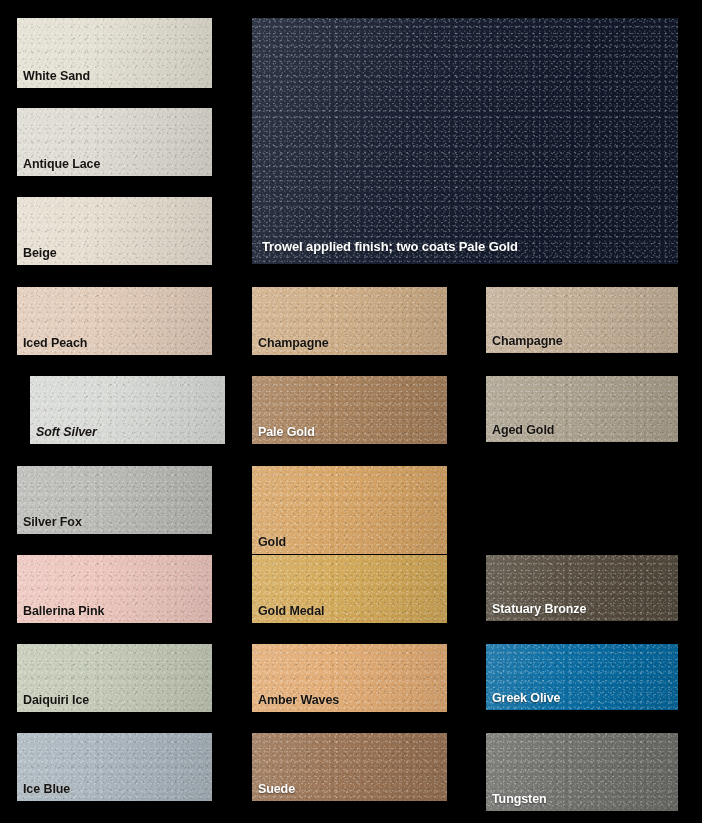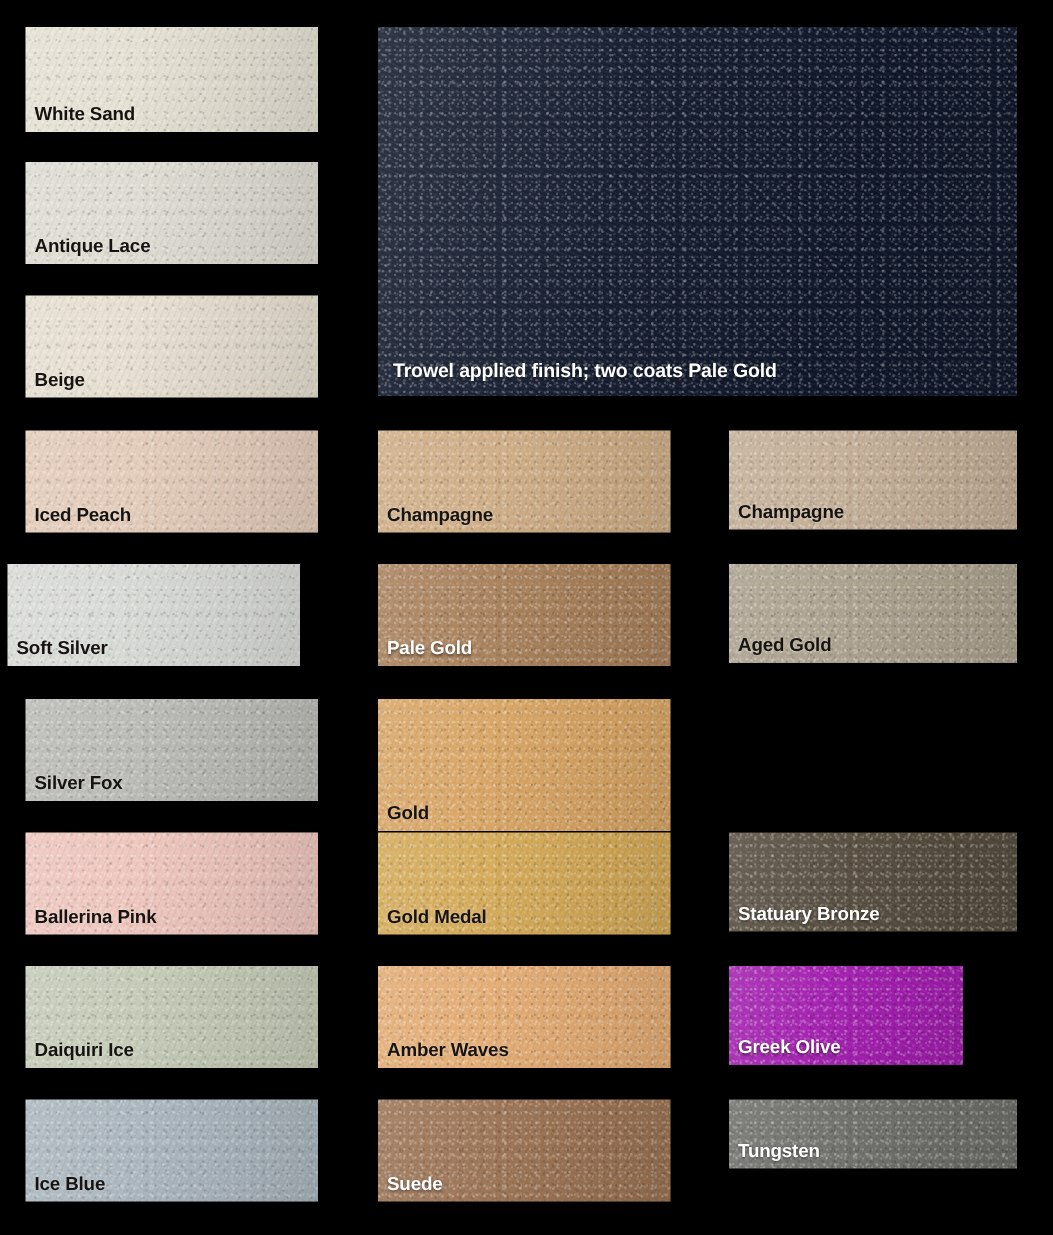--- a/index.html
+++ b/index.html
@@ -117,21 +117,21 @@
       <div class="grain2"></div>
       <div class="sheen"></div>
       <div class="label dark">Champagne</div>
     </div>
     <div class="swatch" style="left: 486px; top: 287px; width: 192px; height: 66px; background-color: rgb(195, 174, 149);">
       <div class="grain"></div>
       <div class="grain2"></div>
       <div class="sheen"></div>
       <div class="label dark">Champagne</div>
     </div>
-    <div class="swatch" style="left: 5px; top: 376px; width: 195px; height: 68px; background-color: rgb(216, 218, 214);">
+    <div class="swatch" style="left: 30px; top: 376px; width: 195px; height: 68px; background-color: rgb(216, 218, 214); font-style: italic;">
       <div class="grain"></div>
       <div class="grain2"></div>
       <div class="sheen"></div>
       <div class="label dark">Soft Silver</div>
     </div>
     <div class="swatch" style="left: 252px; top: 376px; width: 195px; height: 68px; background-color: rgb(168, 128, 90);">
       <div class="grain"></div>
       <div class="grain2"></div>
       <div class="sheen"></div>
       <div class="label light">Pale Gold</div>
@@ -177,37 +177,37 @@
       <div class="grain2"></div>
       <div class="sheen"></div>
       <div class="label dark">Daiquiri Ice</div>
     </div>
     <div class="swatch" style="left: 252px; top: 644px; width: 195px; height: 68px; background-color: rgb(227, 171, 114);">
       <div class="grain"></div>
       <div class="grain2"></div>
       <div class="sheen"></div>
       <div class="label dark">Amber Waves</div>
     </div>
-    <div class="swatch" style="left: 486px; top: 644px; width: 156px; height: 66px; background-color: #a21caf; text-decoration: underline;">
+    <div class="swatch" style="left: 486px; top: 644px; width: 192px; height: 66px; background-color: #0369a1; text-decoration: underline;">
       <div class="grain"></div>
       <div class="grain2"></div>
       <div class="sheen"></div>
       <div class="label light">Greek Olive</div>
     </div>
     <div class="swatch" style="left: 17px; top: 733px; width: 195px; height: 68px; background-color: rgb(169, 181, 189);">
       <div class="grain"></div>
       <div class="grain2"></div>
       <div class="sheen"></div>
       <div class="label dark">Ice Blue</div>
     </div>
     <div class="swatch" style="left: 252px; top: 733px; width: 195px; height: 68px; background-color: rgb(154, 114, 82);">
       <div class="grain"></div>
       <div class="grain2"></div>
       <div class="sheen"></div>
       <div class="label light">Suede</div>
     </div>
-    <div class="swatch" style="left: 486px; top: 733px; width: 192px; height: 46px; background-color: rgb(109, 109, 105);">
+    <div class="swatch" style="left: 486px; top: 733px; width: 192px; height: 78px; background-color: rgb(109, 109, 105);">
       <div class="grain"></div>
       <div class="grain2"></div>
       <div class="sheen"></div>
       <div class="label light">Tungsten</div>
     </div>
   </div>
 
 </body></html>

